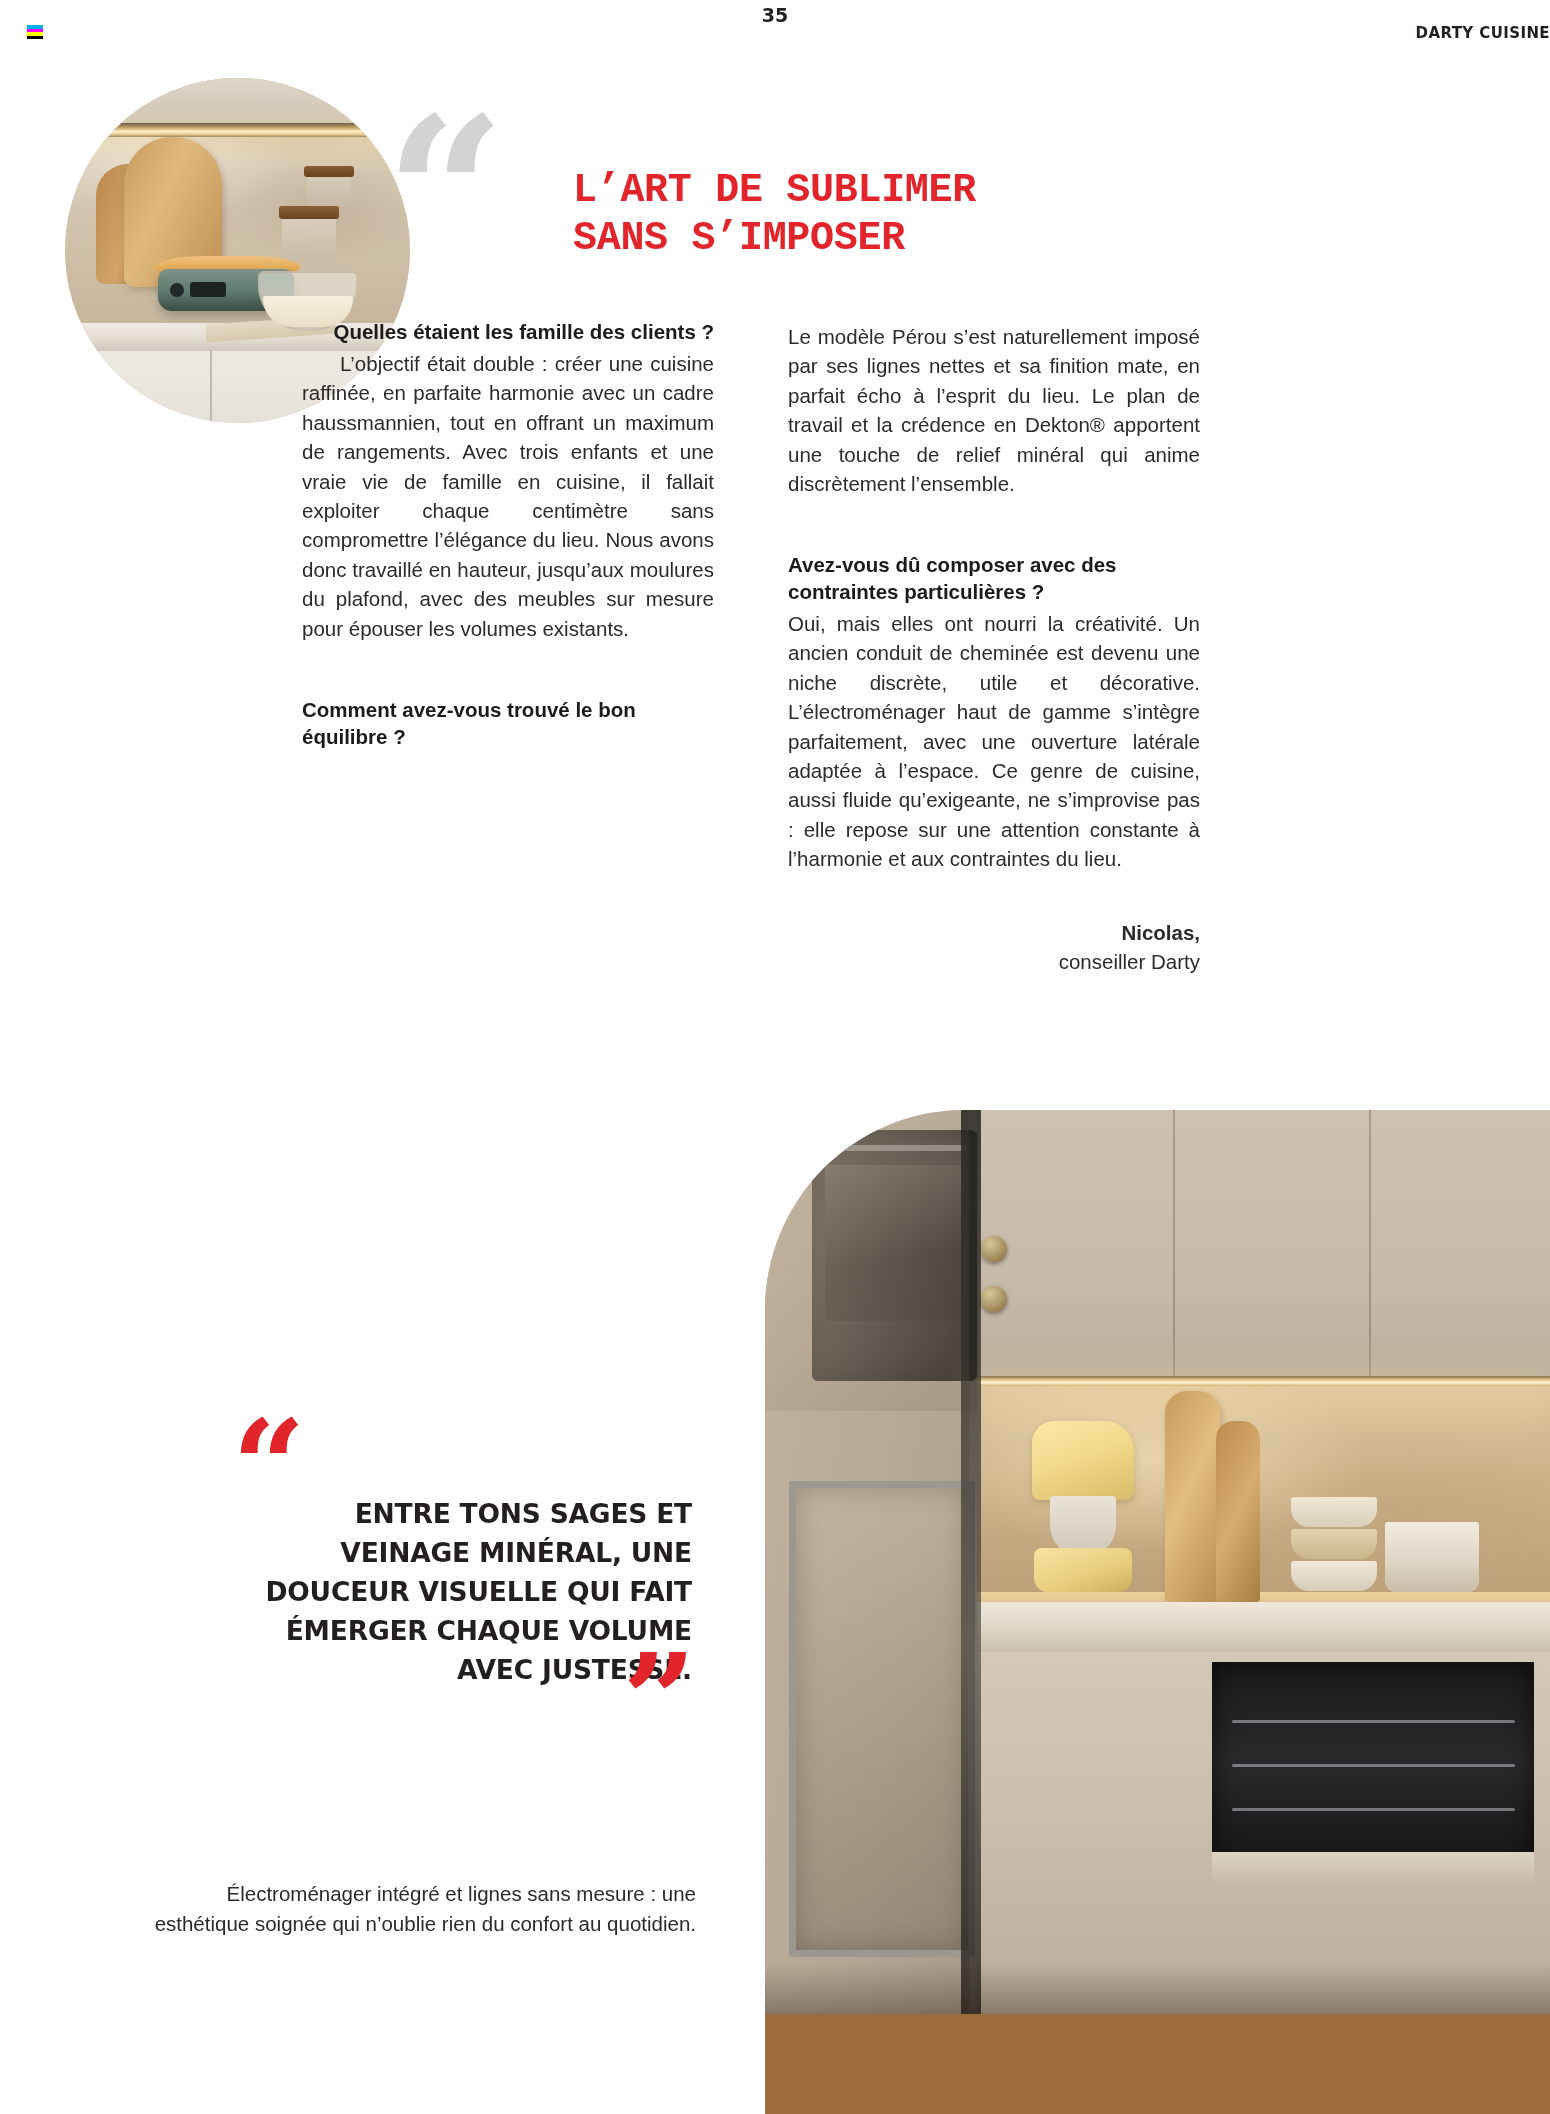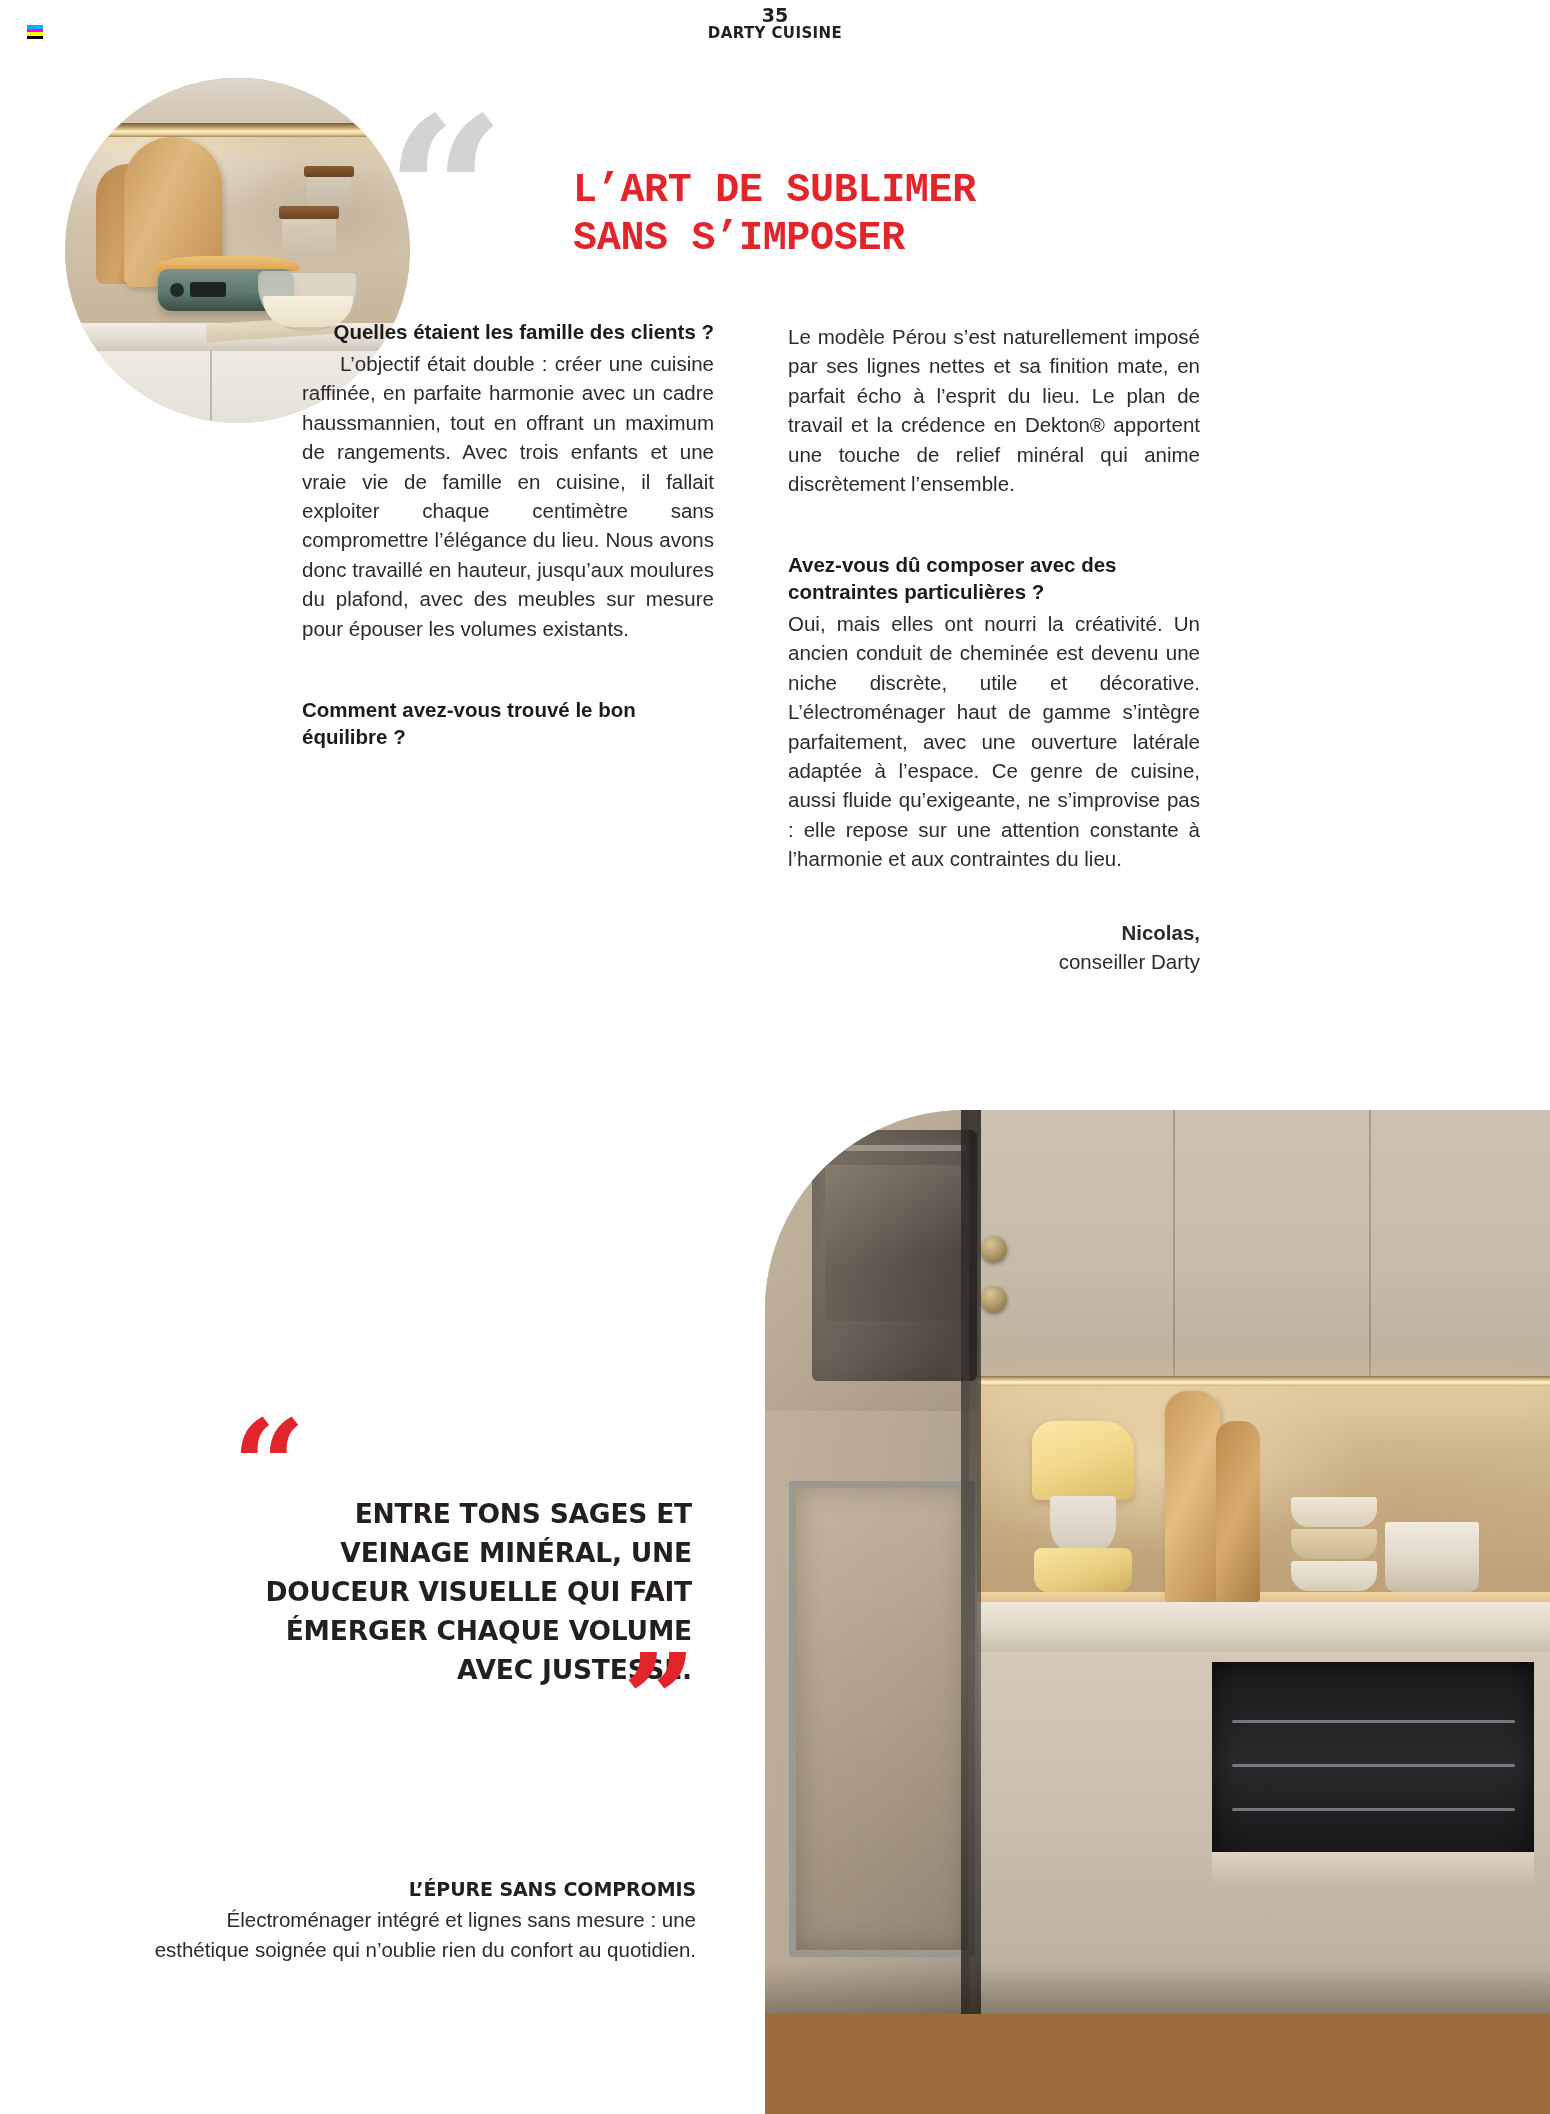--- a/index.html
+++ b/index.html
@@ -51,20 +51,21 @@
     line-height: 19px;
     color: #231f20;
   }
   .running-title {
     font-family: "DejaVu Sans", sans-serif;
     font-weight: bold;
     font-size: 15px;
     letter-spacing: 0.4px;
     line-height: 17px;
     color: #231f20;
+    text-align: right;
   }
 
   
   .hero-circle {
     position: absolute;
     left: 65px;
     top: 78px;
     width: 345px;
     height: 345px;
     border-radius: 50%;
@@ -621,21 +622,20 @@
 
   </div>
 
   <div class="pullquote">
     <span class="pq-mark-open">“</span>
     <div class="pq-text">ENTRE TONS SAGES ET VEINAGE MINÉRAL, UNE DOUCEUR VISUELLE QUI FAIT ÉMERGER CHAQUE VOLUME AVEC JUSTESSE.</div>
     <span class="pq-mark-close">”</span>
   </div>
 
   <div class="caption">
-    <div class="caption-title">L’ÉPURE SANS COMPROMIS</div>
     <div class="caption-body">Électroménager intégré et lignes sans mesure : une esthétique soignée qui n’oublie rien du confort au quotidien.</div>
   </div>
 
   <div class="kitchen-photo">
     <div class="k-layer k-upper-cabs"></div>
     <div class="k-layer k-cab-seam" style="left:27%;"></div>
     <div class="k-layer k-cab-seam" style="left:52%;"></div>
     <div class="k-layer k-cab-seam" style="left:77%;"></div>
     <div class="k-layer k-oven">
       <span class="k-oven-handle"></span>

